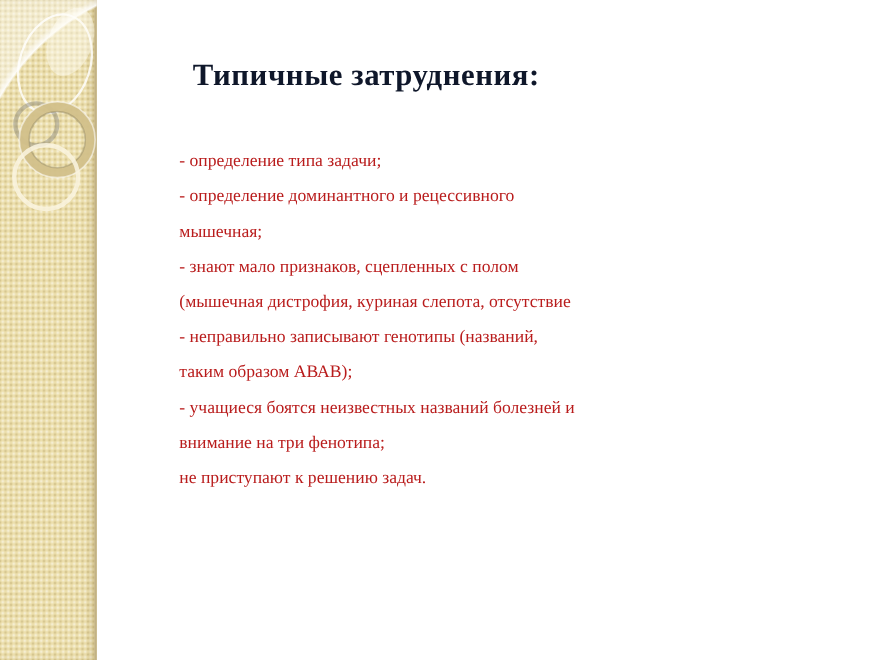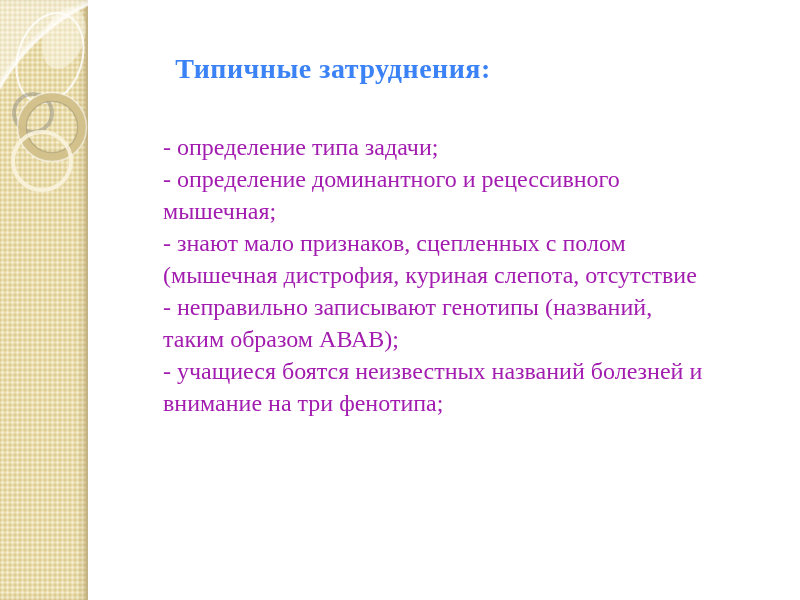--- a/index.html
+++ b/index.html
@@ -54,32 +54,32 @@
   .slide-title {
     position: absolute;
     top: 53px;
     left: 0;
     width: 666px;
     text-align: center;
     font-family: "Liberation Serif", serif;
     font-size: 28px;
     font-weight: bold;
     letter-spacing: 0.5px;
-    color: #3b82f6;
+    color: #0f172a;
   }
 
   
   .body-text {
     position: absolute;
     left: 163px;
     top: 131px;
     font-family: "Liberation Serif", serif;
-    font-size: 24px;
+    font-size: 16px;
     line-height: 32px;
-    color: #a21caf;
+    color: #b91c1c;
     white-space: nowrap;
   }
   .text-line {
     height: 32px;
   }
 </style>
 </head>
 <body>
 
 <div class="slide">
@@ -106,15 +106,16 @@
   <div class="body-text">
     <div class="text-line">- определение типа задачи;</div>
     <div class="text-line">- определение доминантного и рецессивного</div>
     <div class="text-line">мышечная;</div>
     <div class="text-line">- знают мало признаков, сцепленных с полом</div>
     <div class="text-line">(мышечная дистрофия, куриная слепота, отсутствие</div>
     <div class="text-line">- неправильно записывают генотипы (названий,</div>
     <div class="text-line">таким образом АВАВ);</div>
     <div class="text-line">- учащиеся боятся неизвестных названий болезней и</div>
     <div class="text-line">внимание на три фенотипа;</div>
+    <div class="text-line">не приступают к решению задач.</div>
   </div>
 
 </div>
 
 </body></html>

